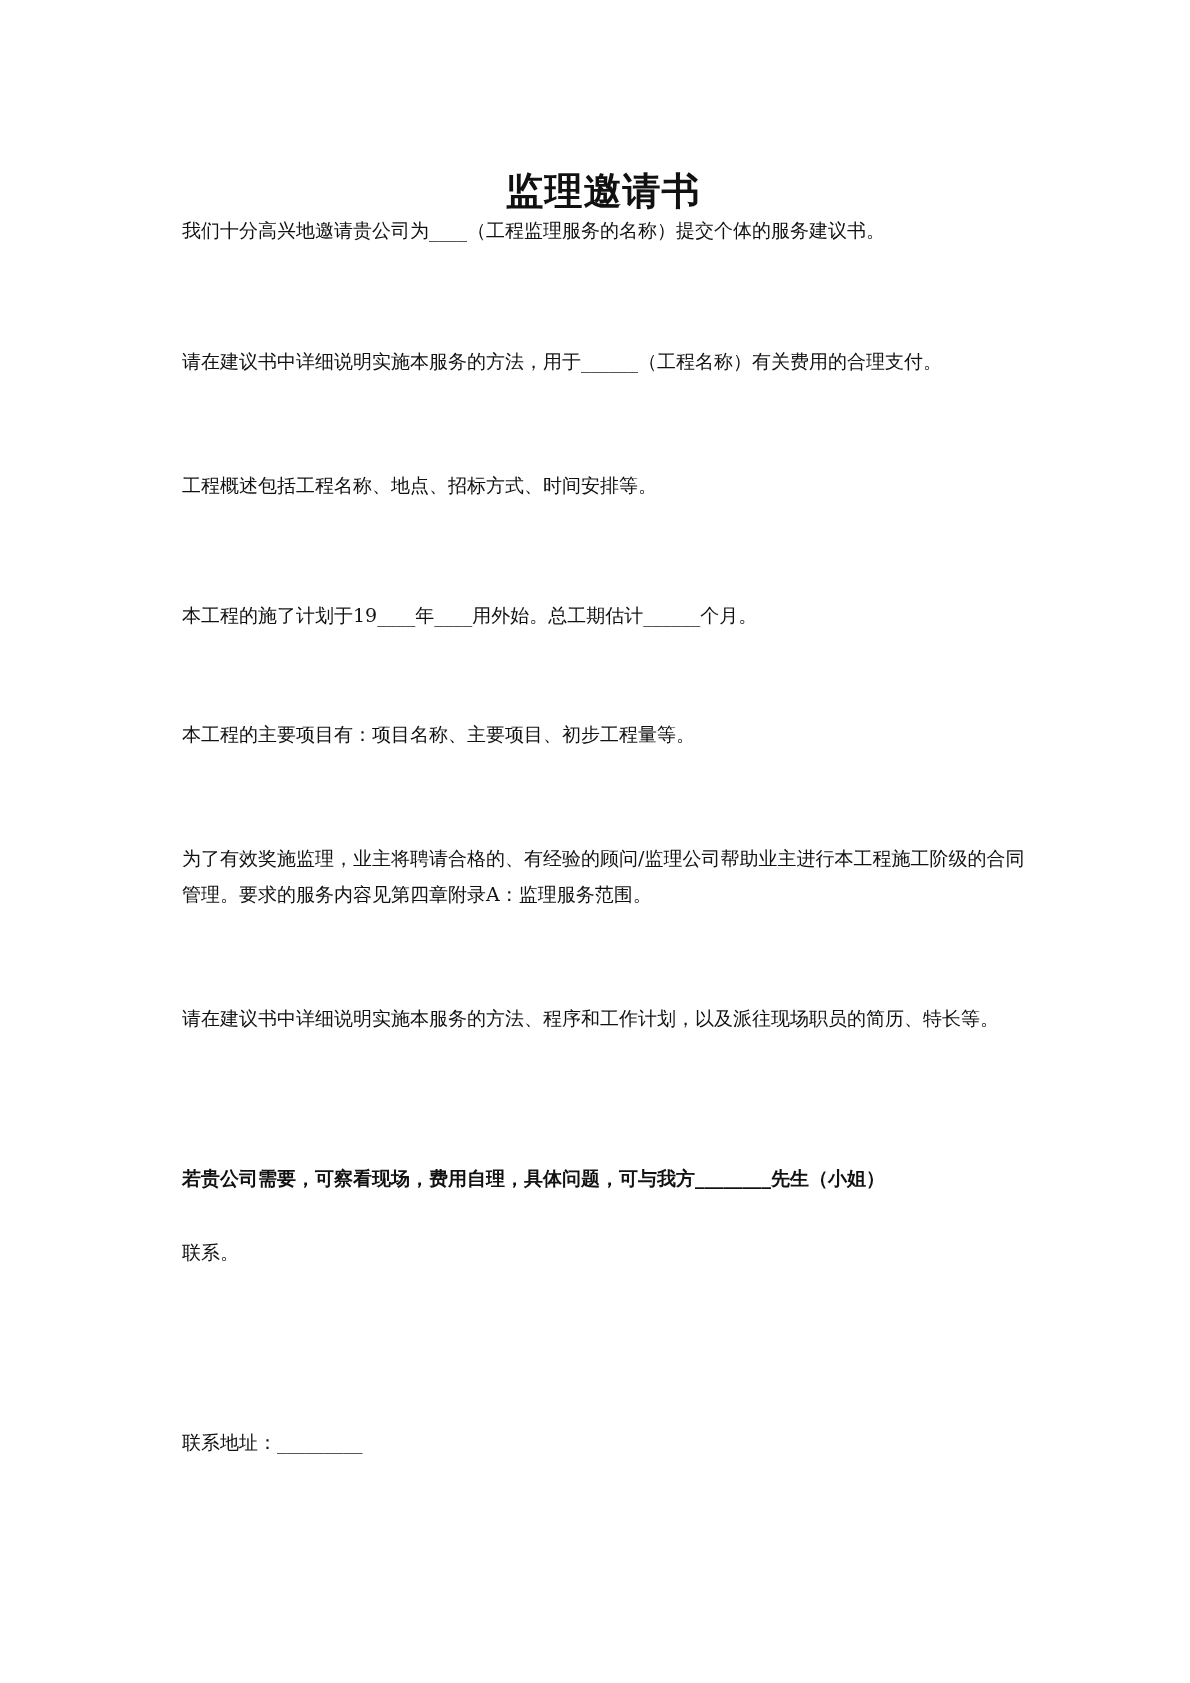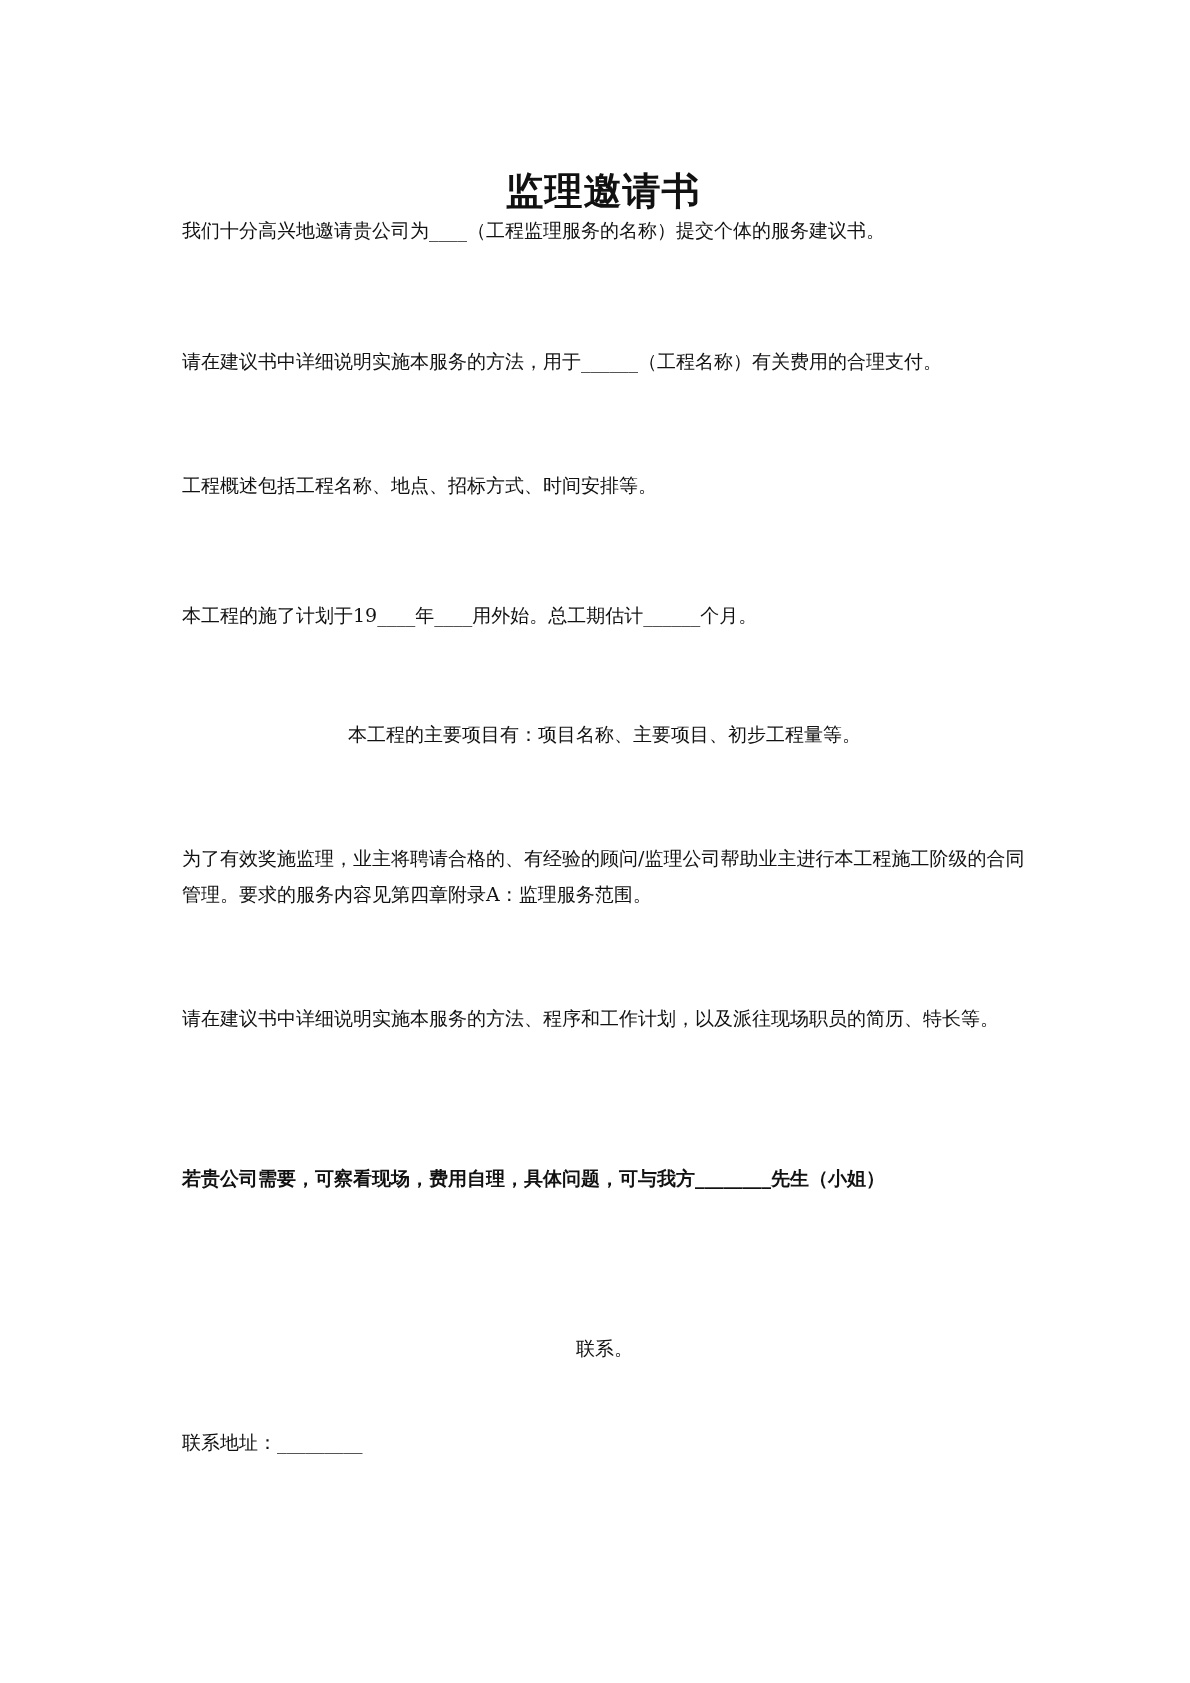--- a/index.html
+++ b/index.html
@@ -46,19 +46,19 @@
 </head>
 <body>
 
 <div class="page">
   <div class="title">监理邀请书</div>
 
   <div class="para" style="top:212px;">我们十分高兴地邀请贵公司为____（工程监理服务的名称）提交个体的服务建议书。</div>
   <div class="para" style="top:343px;">请在建议书中详细说明实施本服务的方法，用于______（工程名称）有关费用的合理支付。</div>
   <div class="para" style="top:467px;">工程概述包括工程名称、地点、招标方式、时间安排等。</div>
   <div class="para" style="top:597px;">本工程的施了计划于19____年____用外始。总工期估计______个月。</div>
-  <div class="para" style="top:716px;text-align:center;">本工程的主要项目有：项目名称、主要项目、初步工程量等。</div>
+  <div class="para" style="top:716px;">本工程的主要项目有：项目名称、主要项目、初步工程量等。</div>
   <div class="para" style="top:840px;">为了有效奖施监理，业主将聘请合格的、有经验的顾问/监理公司帮助业主进行本工程施工阶级的合同管理。要求的服务内容见第四章附录A：监理服务范围。</div>
   <div class="para" style="top:1000px;">请在建议书中详细说明实施本服务的方法、程序和工作计划，以及派往现场职员的简历、特长等。</div>
   <div class="para" style="top:1160px;font-weight:bold;">若贵公司需要，可察看现场，费用自理，具体问题，可与我方________先生（小姐）</div>
-  <div class="para" style="top:1330px;text-align:center;">联系。</div>
+  <div class="para" style="top:1234px;">联系。</div>
   <div class="para" style="top:1409px;margin-top:15px;">联系地址：_________</div>
 </div>
 
 </body></html>

